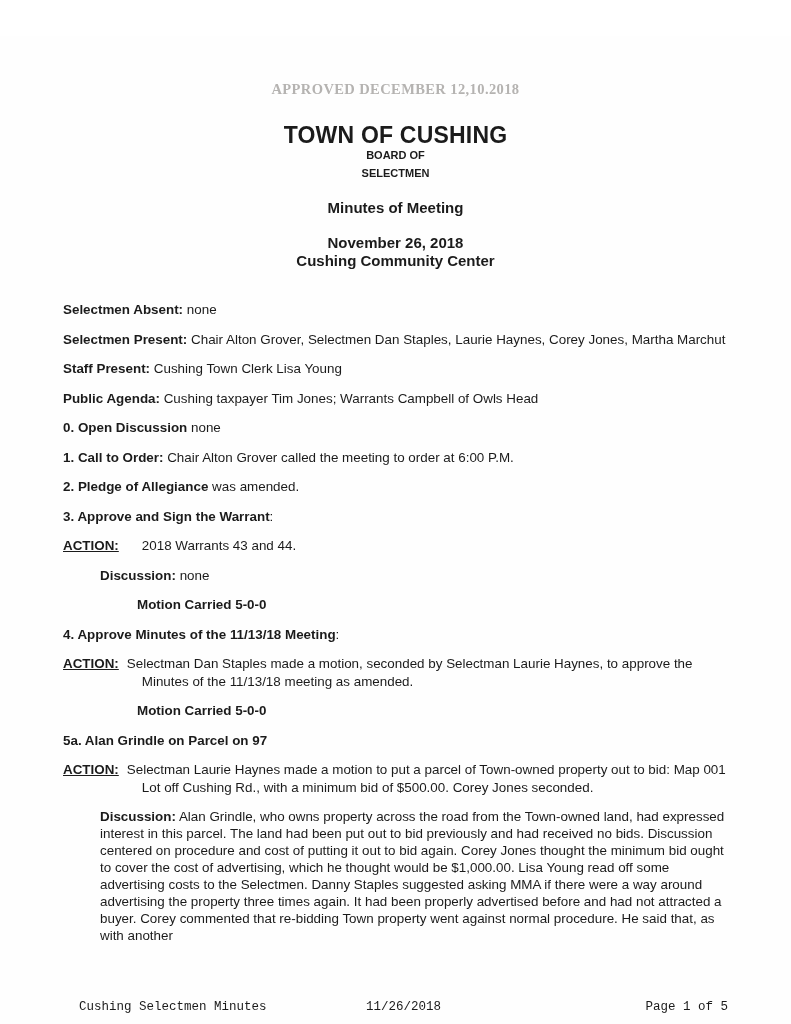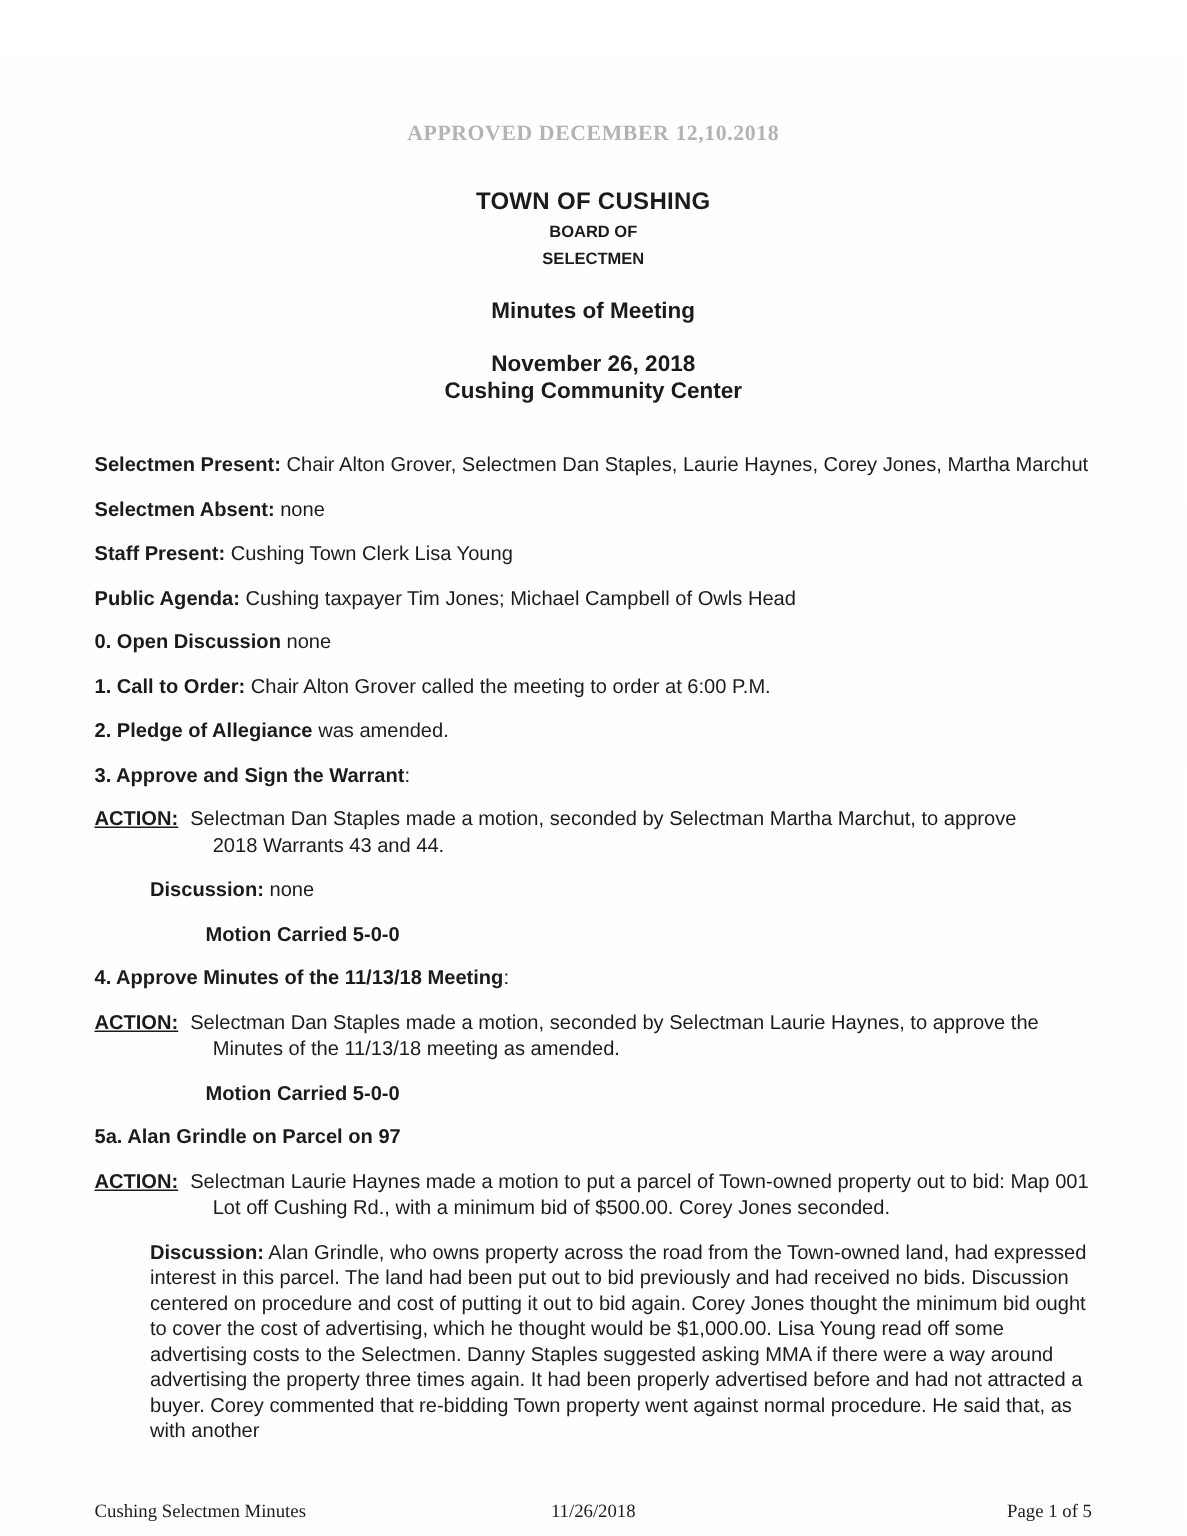--- a/index.html
+++ b/index.html
@@ -24,21 +24,21 @@
     text-align: center;
     font-family: "Liberation Serif", serif;
     font-weight: 700;
     font-size: 14.5px;
     letter-spacing: .4px;
     color: #b5b3b1;
     line-height: 17px;
   }
 
   .header { text-align: center; margin-top: 26px; }
-  .town  { font-size: 16px; font-weight: 700; line-height: 22px; letter-spacing: .2px; }
+  .town  { font-size: 23px; font-weight: 700; line-height: 22px; letter-spacing: .2px; }
   .board { font-size: 11px; font-weight: 700; line-height: 18px; }
   .doc-title { font-size: 15px; font-weight: 700; line-height: 18px; margin-top: 17px; }
   .when { margin-top: 17px; }
   .when div { font-size: 15px; font-weight: 700; line-height: 18px; }
 
   .body-text { margin-top: 31px; }
   p, .block { margin: 0 0 12px 0; }
   .att { white-space: nowrap; margin-bottom: 12px; }
   b { font-weight: 700; }
 
@@ -51,23 +51,23 @@
   }
   .action-lines { flex: 1; }
   .action-lines .l2 { padding-left: 15px; }
 
   .disc { margin-left: 37px; margin-bottom: 12px; }
   .disc-big { line-height: 17px; margin-bottom: 0; }
   .motion { margin-left: 74px; font-weight: 700; margin-bottom: 12px; }
 
   .footer {
     position: absolute;
-    left: 63px; right: 63px; top: 964px;
+    left: 79px; right: 63px; top: 964px;
     height: 16px;
-    font-family: Liberation Serif, serif;
+    font-family: Liberation Mono, monospace;
     font-size: 12.5px;
     line-height: 15px;
     color: #1b1b1b;
   }
   .footer .l { position: absolute; left: 0; top: 0; }
   .footer .c { position: absolute; left: 0; right: 0; top: 0; text-align: center; }
   .footer .r { position: absolute; right: 0; top: 0; }
 </style>
 </head>
 <body>
@@ -83,37 +83,36 @@
       <div class="board">SELECTMEN</div>
       <div class="doc-title">Minutes of Meeting</div>
       <div class="when">
         <div>November 26, 2018</div>
         <div>Cushing Community Center</div>
       </div>
     </div>
 
     <div class="body-text">
 
+      <p class="att"><b>Selectmen Absent:</b> <span>none</span></p>
       <p class="att"><b>Selectmen Present:</b> <span>Chair Alton Grover, Selectmen Dan Staples, Laurie Haynes, Corey Jones, Martha Marchut</span></p>
-      <p class="att"><b>Selectmen Absent:</b> <span>none</span></p>
       <p class="att"><b>Staff Present:</b> <span>Cushing Town Clerk Lisa Young</span></p>
-      <p class="att"><b>Public Agenda:</b> <span>Cushing taxpayer Tim Jones; Michael Campbell of Owls Head</span></p>
+      <p class="att"><b>Public Agenda:</b> <span>Cushing taxpayer Tim Jones; Warrants Campbell of Owls Head</span></p>
 
       <p class="block"><b>0. Open Discussion</b> <span>none</span></p>
 
       <p class="block"><b>1. Call to Order:</b> <span>Chair Alton Grover called the meeting to order at 6:00 P.M.</span></p>
 
       <p class="block"><b>2. Pledge of Allegiance</b> <span>was amended.</span></p>
 
       <p class="block"><b>3. Approve and Sign the Warrant</b><span>:</span></p>
 
       <div class="action">
         <span class="action-label">ACTION:</span>
         <div class="action-lines">
-          <div>Selectman Dan Staples made a motion, seconded by Selectman Martha Marchut, to approve</div>
           <div class="l2">2018 Warrants 43 and 44.</div>
         </div>
       </div>
 
       <div class="disc"><b>Discussion:</b> <span>none</span></div>
 
       <div class="motion">Motion Carried 5-0-0</div>
 
       <p class="block"><b>4. Approve Minutes of the 11/13/18 Meeting</b><span>:</span></p>
 

